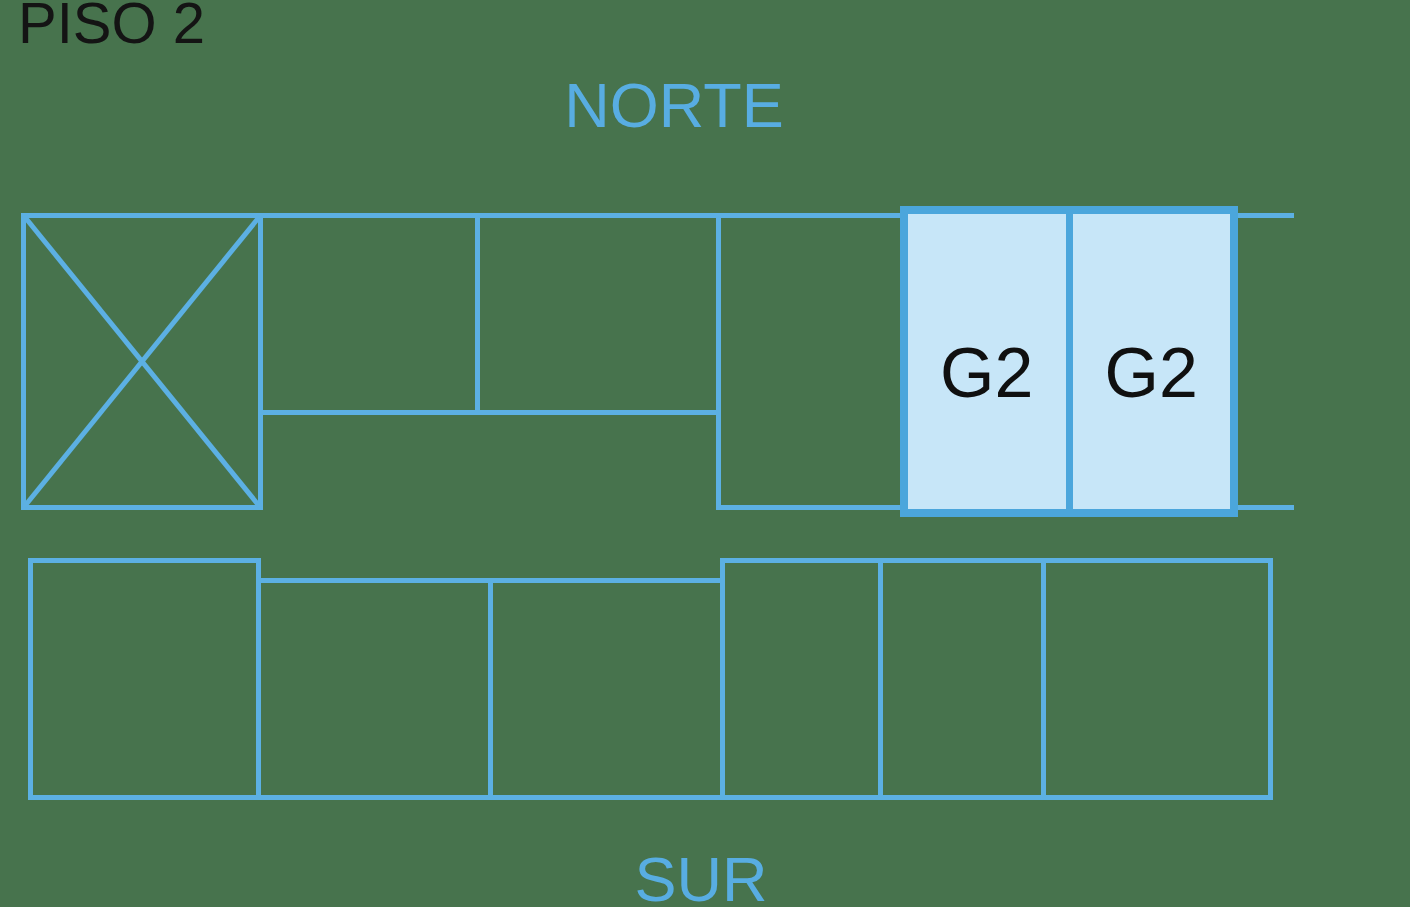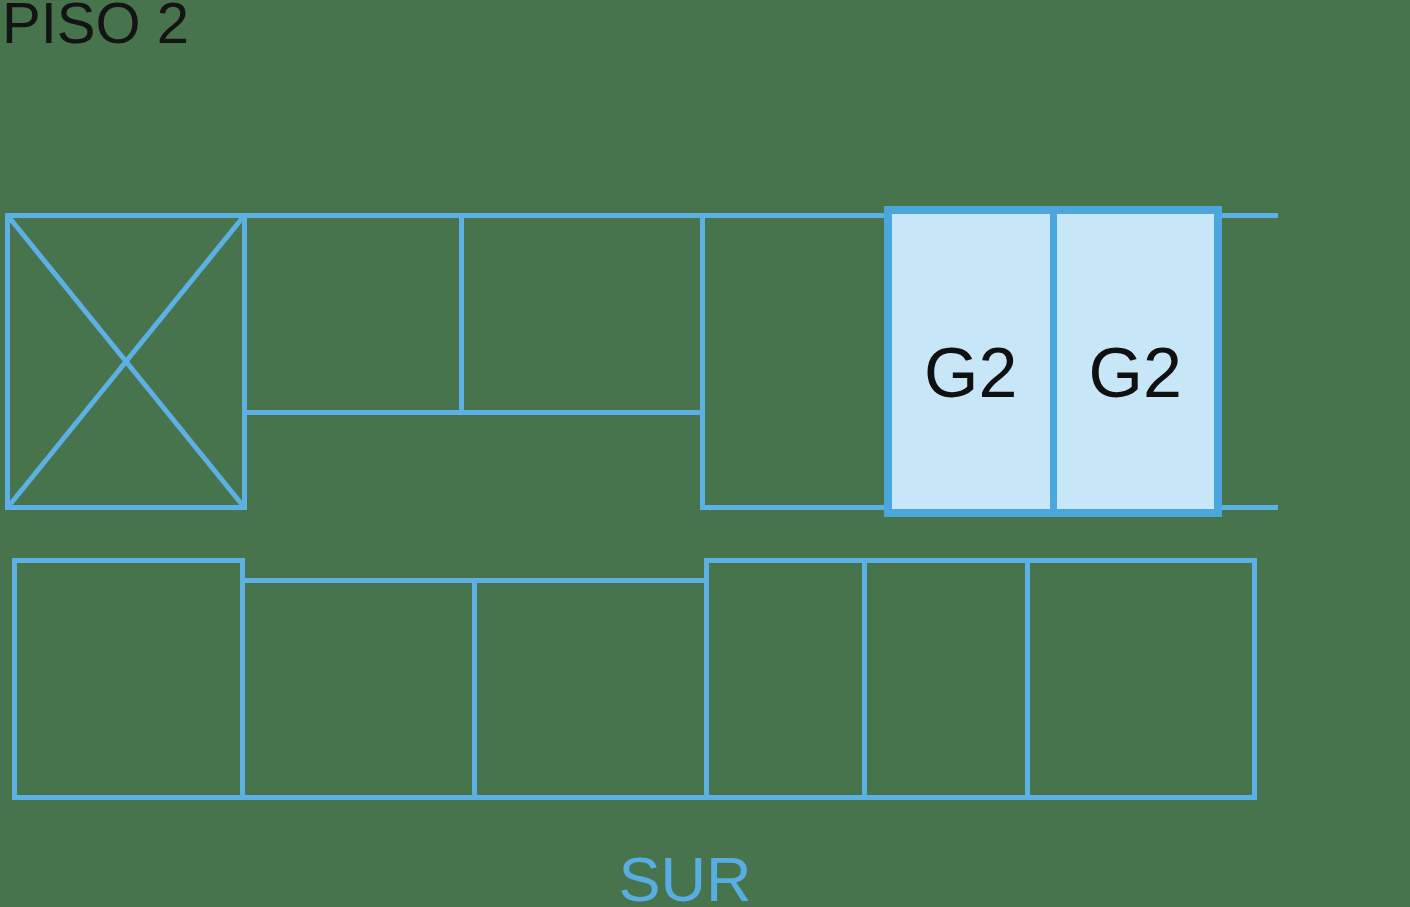--- a/index.html
+++ b/index.html
@@ -13,20 +13,21 @@
   * { margin: 0; padding: 0; box-sizing: border-box; }
   html, body { background: var(--background); }
   body { font-family: "Liberation Sans", "DejaVu Sans", sans-serif; }
 
   .canvas {
     position: relative;
     width: 1278px;
     height: 907px;
     background: var(--background);
     overflow: hidden;
+    margin-left: 16px;
   }
 
   
   .hl { position: absolute; height: 5px; background: var(--wall); }
   .vl { position: absolute; width: 5px;  background: var(--wall); }
 
   .floor-title {
     position: absolute;
     left: 2px; top: -8px;
     font-size: 58px;
@@ -64,20 +65,21 @@
     padding-top: 23px;
   }
   .g2-divider { width: 7px; background: var(--highlight-border); }
 </style>
 </head>
 <body>
 
 <div class="canvas">
 
   <div class="floor-title">PISO 2</div>
+  <div class="compass north">NORTE</div>
   <div class="compass south">SUR</div>
 
   <div class="hl" style="left:5px;    top:213px; width:885px;"></div>
 
   <div class="hl" style="left:1217px; top:213px; width:191px;"></div>
 
   <div class="hl" style="left:247px;  top:410px; width:456px;"></div>
 
   <div class="hl" style="left:5px;    top:505px; width:242px;"></div>
 

